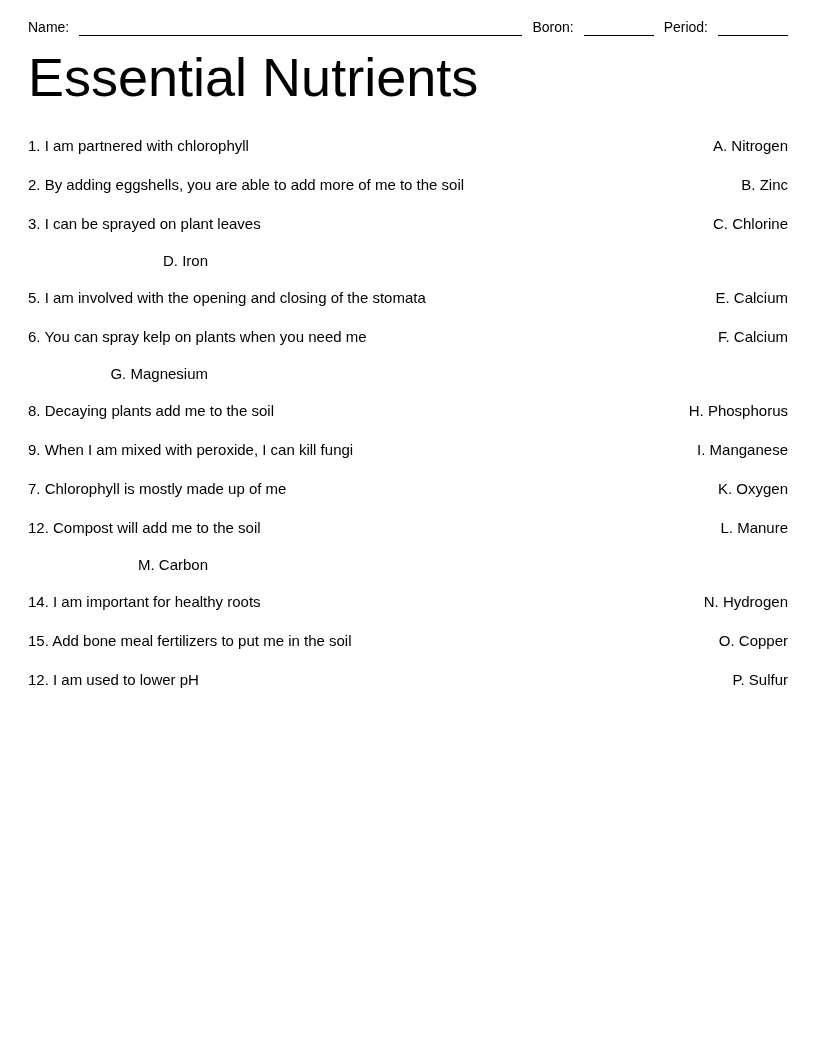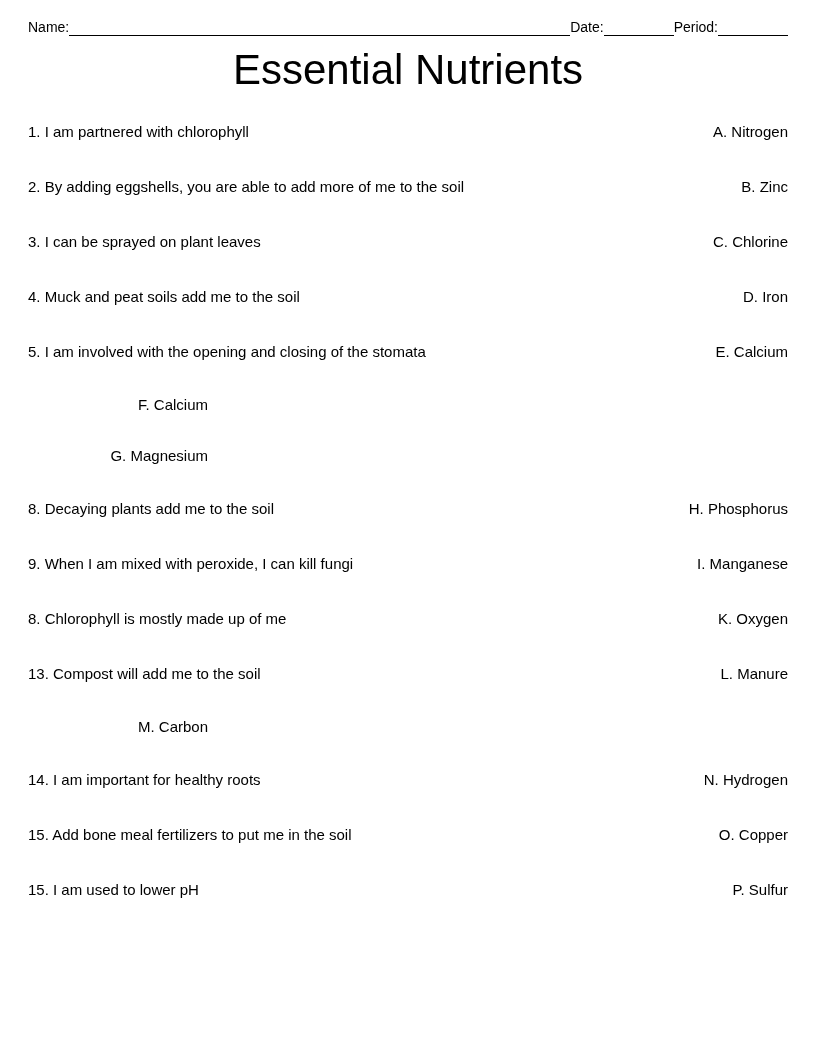--- a/index.html
+++ b/index.html
@@ -14,21 +14,21 @@
       background: #fff;
       font-family: Arial, sans-serif;
       font-size: 15px;
       color: #000;
       padding: 18px 28px 28px 28px;
     }
 
     .header-line {
       display: flex;
       align-items: center;
-      gap: 0;
+      gap: 10px;
       margin-bottom: 10px;
       font-size: 14px;
     }
 
     .header-label {
       white-space: nowrap;
     }
 
     .header-line-field {
       border-bottom: 1px solid #000;
@@ -37,31 +37,31 @@
       height: 18px;
     }
 
     .header-line-field-sm {
       border-bottom: 1px solid #000;
       width: 70px;
       height: 18px;
     }
 
     .page-title {
-      text-align: center;
-      font-size: 42px;
+      text-align: left;
+      font-size: 54px;
       font-weight: normal;
       margin-bottom: 18px;
       letter-spacing: 0px;
     }
 
     .qa-section {
       display: flex;
       flex-direction: column;
-      gap: 16px;
+      gap: 0px;
     }
 
     .qa-row {
       display: flex;
       align-items: baseline;
       justify-content: space-between;
       padding: 9px 0 9px 0;
     }
 
     .question {
@@ -76,21 +76,21 @@
       font-size: 15px;
       padding-left: 30px;
     }
   </style>
 </head>
 <body>
 
 <div class="header-line">
   <span class="header-label">Name:</span>
   <div class="header-line-field"></div>
-  <span class="header-label">Date:</span>
+  <span class="header-label">Boron:</span>
   <div class="header-line-field-sm"></div>
   <span class="header-label">Period:</span>
   <div class="header-line-field-sm"></div>
 </div>
 
 <h1 class="page-title">Essential Nutrients</h1>
 
 <div class="qa-section" id="qa-container">
 <div class="qa-row">
       <span class="question">1. I am partnered with chlorophyll</span>
@@ -98,57 +98,57 @@
     </div>
     <div class="qa-row">
       <span class="question">2. By adding eggshells, you are able to add more of me to the soil</span>
       <span class="answer">B. Zinc</span>
     </div>
     <div class="qa-row">
       <span class="question">3. I can be sprayed on plant leaves</span>
       <span class="answer">C. Chlorine</span>
     </div>
     <div class="qa-row">
-      <span class="question">4. Muck and peat soils add me to the soil</span>
       <span class="answer">D. Iron</span>
     </div>
     <div class="qa-row">
       <span class="question">5. I am involved with the opening and closing of the stomata</span>
       <span class="answer">E. Calcium</span>
     </div>
     <div class="qa-row">
+      <span class="question">6. You can spray kelp on plants when you need me</span>
       <span class="answer">F. Calcium</span>
     </div>
     <div class="qa-row">
       <span class="answer">G. Magnesium</span>
     </div>
     <div class="qa-row">
       <span class="question">8. Decaying plants add me to the soil</span>
       <span class="answer">H. Phosphorus</span>
     </div>
     <div class="qa-row">
       <span class="question">9. When I am mixed with peroxide, I can kill fungi</span>
       <span class="answer">I. Manganese</span>
     </div>
     <div class="qa-row">
-      <span class="question">8. Chlorophyll is mostly made up of me</span>
+      <span class="question">7. Chlorophyll is mostly made up of me</span>
       <span class="answer">K. Oxygen</span>
     </div>
     <div class="qa-row">
-      <span class="question">13. Compost will add me to the soil</span>
+      <span class="question">12. Compost will add me to the soil</span>
       <span class="answer">L. Manure</span>
     </div>
     <div class="qa-row">
       <span class="answer">M. Carbon</span>
     </div>
     <div class="qa-row">
       <span class="question">14. I am important for healthy roots</span>
       <span class="answer">N. Hydrogen</span>
     </div>
     <div class="qa-row">
       <span class="question">15. Add bone meal fertilizers to put me in the soil</span>
       <span class="answer">O. Copper</span>
     </div>
     <div class="qa-row">
-      <span class="question">15. I am used to lower pH</span>
+      <span class="question">12. I am used to lower pH</span>
       <span class="answer">P. Sulfur</span>
     </div>
   </div>
 
 </body></html>

